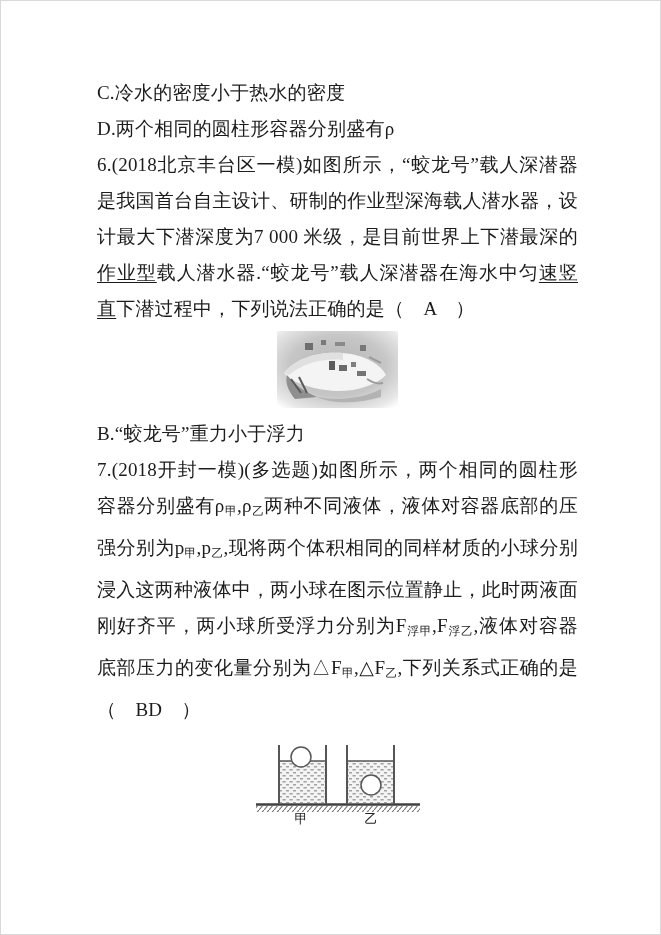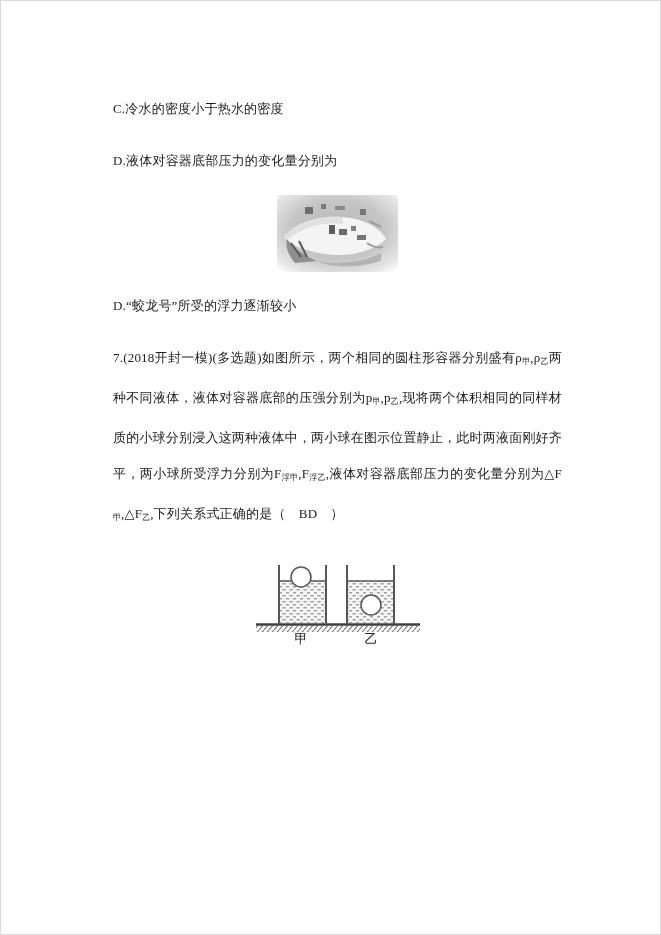--- a/index.html
+++ b/index.html
@@ -10,26 +10,27 @@
     color: #1c1c1c;
     box-sizing: border-box;
     border: 1px solid #d9d9d9;
   }
   .page {
     padding: 74px 82px 0 96px;
     box-sizing: border-box;
     width: 100%; height: 100%;
   }
   p.line {
-    margin: 16px;
-    font-size: 13px;
+    margin: 0;
+    font-size: 19px;
     line-height: 36px;
     text-align: justify;
     letter-spacing: 0.2px;
     word-break: break-all;
+    font-family: Liberation Serif, serif;
   }
   p.line sub {
     font-size: 0.62em;
     letter-spacing: 0;
     vertical-align: -0.25em;
   }
   .u { text-decoration: underline; text-underline-offset: 3px; }
   .img-wrap {
     margin: 4px 0 8px 0;
     text-align: center;
@@ -45,22 +46,23 @@
     font-size: 13px;
     fill: #222222;
   }
 </style>
 </head>
 <body>
 
 <div class="page">
 
   <p class="line"><span>C.冷水的密度小于热水的密度</span></p>
-  <p class="line"><span>D.液体对容器底部压力的变化量分别为</span></p>
+  <p class="line"><span>D.两个相同的圆柱形容器分别盛有ρ</span></p>
 
+  <p class="line"><span>6.(2018北京丰台区一模)如图所示，“蛟龙号”载人深潜器是我国首台自主设计、研制的作业型深海载人潜水器，设计最大下潜深度为7 000 米级，是目前世界上下潜最深的</span><span class="u">作业型</span><span>载人潜水器.“蛟龙号”载人深潜器在海水中匀</span><span class="u">速竖直</span><span>下潜过程中，下列说法正确的是（　A　）</span></p>
 
   <div class="img-wrap">
     <svg class="photo" viewBox="0 0 121 77" aria-hidden="true">
       <defs>
         <radialGradient id="phbg" cx="50%" cy="45%" r="72%">
           <stop offset="0%" stop-color="#b6b6b6"></stop>
           <stop offset="55%" stop-color="#c6c6c6"></stop>
           <stop offset="86%" stop-color="#e7e7e7"></stop>
           <stop offset="100%" stop-color="#ffffff"></stop>
         </radialGradient>
@@ -81,21 +83,21 @@
         <rect x="74" y="31" width="5" height="5" fill="#808080"></rect>
         <rect x="80" y="40" width="9" height="5" fill="#747474"></rect>
         <path d="M10,44 C18,54 28,61 40,66 L18,68 C11,60 8,51 10,44 Z" fill="#8f8f8f"></path>
         <path d="M14,48 l10,14 M22,46 l8,16" stroke="#5a5a5a" stroke-width="2" fill="none"></path>
         <path d="M40,66 C60,70 85,68 104,58 L104,66 C80,73 55,73 40,66 Z" fill="#b3b3b3"></path>
         <path d="M92,26 l12,6 M90,48 c6,4 12,5 16,4" stroke="#9c9c9c" stroke-width="2" fill="none"></path>
       </g>
     </svg>
   </div>
 
-  <p class="line"><span>D.“蛟龙号”所受的浮力逐渐较小</span></p>
+  <p class="line"><span>B.“蛟龙号”重力小于浮力</span></p>
 
   <p class="line"><span>7.(2018开封一模)(多选题)如图所示，两个相同的圆柱形容器分别盛有ρ</span><sub>甲</sub><span>,ρ</span><sub>乙</sub><span>两种不同液体，液体对容器底部的压强分别为p</span><sub>甲</sub><span>,p</span><sub>乙</sub><span>,现将两个体积相同的同样材质的小球分别浸入这两种液体中，两小球在图示位置静止，此时两液面刚好齐平，两小球所受浮力分别为F</span><sub>浮甲</sub><span>,F</span><sub>浮乙</sub><span>,液体对容器底部压力的变化量分别为△F</span><sub>甲</sub><span>,△F</span><sub>乙</sub><span>,下列关系式正确的是（　BD　）</span></p>
 
   <div class="fig-wrap">
     <svg class="fig" viewBox="0 0 168 94" aria-hidden="true">
       <defs>
         <pattern id="liq" width="7" height="6" patternUnits="userSpaceOnUse">
           <rect width="7" height="6" fill="#f4f4f4"></rect>
           <rect x="0.5" y="1" width="3.2" height="1.5" fill="#a2a2a2"></rect>
           <rect x="4" y="4" width="3.2" height="1.5" fill="#a2a2a2"></rect>

